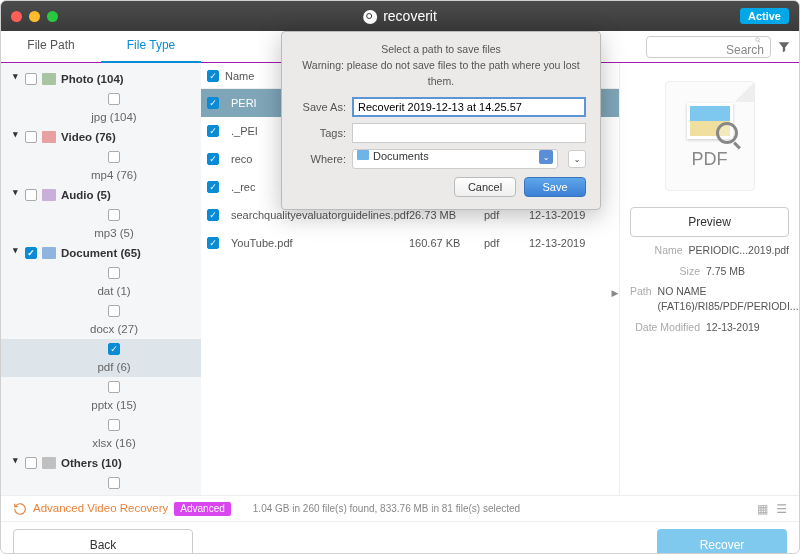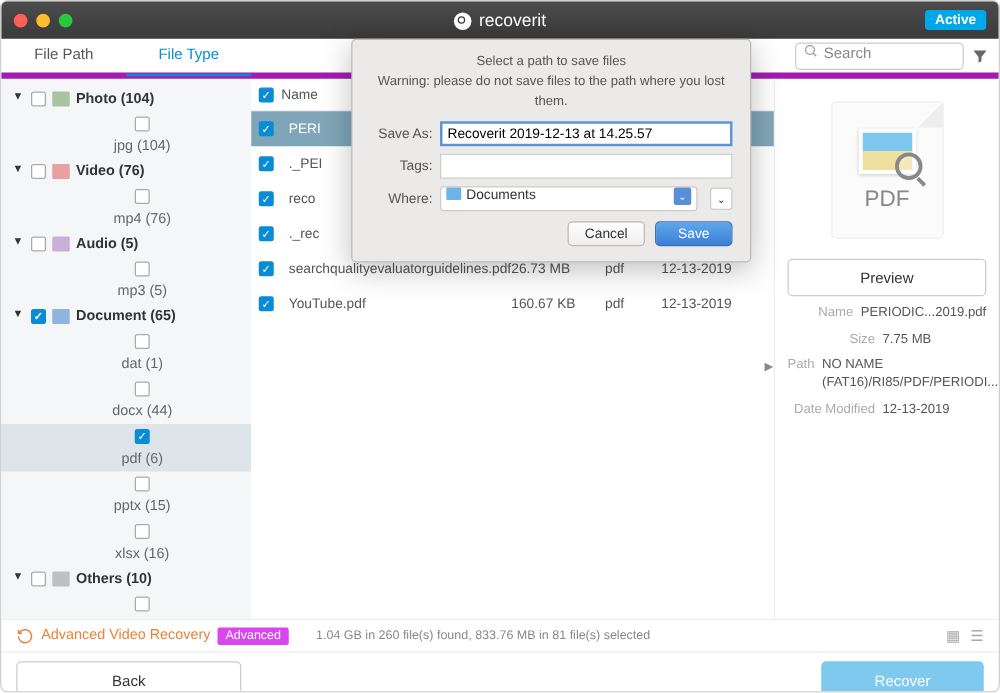--- a/index.html
+++ b/index.html
@@ -5,26 +5,26 @@
   * { box-sizing:border-box; margin:0; padding:0; font-family:-apple-system,BlinkMacSystemFont,"Segoe UI",Arial,sans-serif; }
   body { width:800px; height:554px; background:#fff; overflow:hidden; border:1px solid #d0d0d0; border-radius:6px; position:relative; font-size:12px; color:#333; }
   .titlebar { height:30px; background:linear-gradient(#4c4c4c,#3a3a3a); display:flex; align-items:center; padding:0 10px; position:relative; }
   .traffic { display:flex; gap:7px; }
   .traffic span { width:11px; height:11px; border-radius:50%; display:inline-block; }
   .t-close{background:#ff5f57;} .t-min{background:#febc2e;} .t-max{background:#28c840;}
   .brand { position:absolute; left:50%; transform:translateX(-50%); color:#fff; display:flex; align-items:flex-end; gap:6px; font-size:14px; }
   .brand-dot{width:14px;height:14px;border-radius:50%;background:#fff;display:inline-block;position:relative;}
   .brand-dot::after{content:"";position:absolute;left:3px;top:3px;width:4px;height:4px;border:1.5px solid #3a3a3a;border-radius:50%;}
   .active-badge{ margin-left:auto; background:#00a8e8; color:#fff; font-size:11px; padding:2px 8px; border-radius:3px; font-weight:700;}
-  .toolbar { height:32px; border-bottom:5px solid #a21caf; display:flex; align-items:center; }
+  .toolbar { height:32px; border-bottom:1px solid #a21caf; display:flex; align-items:center; }
   .tabs { display:flex; width:200px; }
   .tab { flex:1; text-align:center; line-height:31px; color:#555; cursor:pointer; }
   .tab.active { color:#0a8bd6; border-bottom:2px solid #0a8bd6; font-weight:500;}
   .search { margin-left:auto; margin-right:8px; display:flex; align-items:center; gap:6px;}
-  .search-box{ display:flex; align-items:flex-start; border:1px solid #ccc; border-radius:4px; height:22px; width:135px; padding:0 6px; color:#888;}
+  .search-box{ display:flex; align-items:flex-end; border:1px solid #ccc; border-radius:4px; height:22px; width:125px; padding:0 6px; color:#888;flex-direction:column;}
   .filter-icon{ width:14px; height:14px; color:#666; }
   .content { display:flex; height:432px; }
   .sidebar { width:200px; background:#f4f6f8; overflow-y:auto; padding:6px 0; font-size:11.5px;}
   .cat { padding:4px 10px; display:flex; align-items:center; gap:5px; cursor:pointer;}
   .cat.bold{ font-weight:600; color:#333;}
   .sub { padding:4px 10px 4px 36px; display:flex; align-items:center; gap:6px; color:#666; cursor:pointer;flex-direction:column;}
   .sub.selected{ background:#dde4ea;}
   .chev{ width:9px; display:inline-block; transform:rotate(90deg); font-size:9px; color:#333;}
   .chk{ width:12px; height:12px; border:1px solid #aaa; border-radius:2px; background:#fff; display:inline-flex; align-items:center; justify-content:center;}
   .chk.on{ background:#0a8bd6; border-color:#0a8bd6; color:#fff; font-size:9px;}
@@ -147,21 +147,21 @@
         <span class="chk on">✓</span>
         <span class="cat-icon" style="background:#8fb4e0"></span>
         <span>Document (65)</span>
       </div>
     <div class="sub">
         <span class="chk"></span>
         <span>dat (1)</span>
       </div>
     <div class="sub">
         <span class="chk"></span>
-        <span>docx (44)</span>
+        <span>docx (27)</span>
       </div>
     <div class="sub selected">
         <span class="chk on">✓</span>
         <span>pdf (6)</span>
       </div>
     <div class="sub">
         <span class="chk"></span>
         <span>pptx (15)</span>
       </div>
     <div class="sub">

